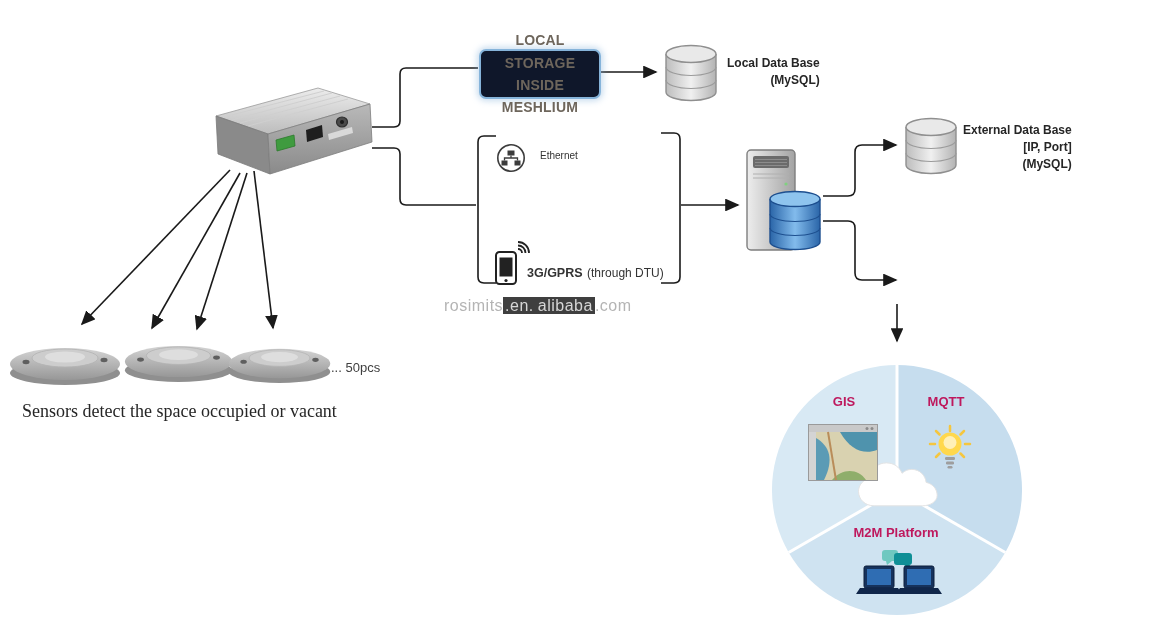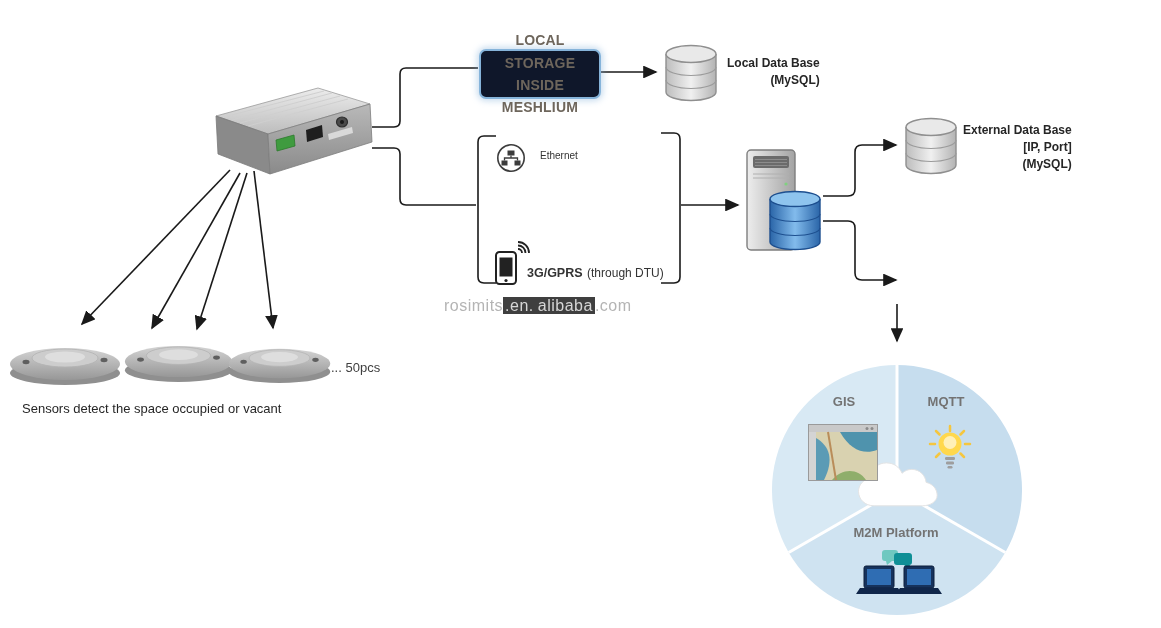--- a/index.html
+++ b/index.html
@@ -10,27 +10,27 @@
   .storage-box{
     left:479px;top:49px;width:118px;height:46px;
     border:2px solid #86b4da;border-radius:7px;background:#0f172a;
     box-shadow:0 0 6px 2px rgba(120,170,215,.40);
     display:flex;flex-direction:column;align-items:center;justify-content:center;
     font-weight:bold;font-size:14px;color:#6e665c;text-align:center;line-height:1.6;letter-spacing:.2px;
   }
   .eth-label{font-size:10px;color:#333;}
   .cell-label{font-size:12.5px;color:#333;font-weight:bold;}
   .cell-note{font-size:12px;color:#333;font-weight:normal;}
-  .caption{font-size:13px;color:#262626;}
+  .caption{font-size:18px;color:#262626;font-family:Liberation Serif, serif;}
   .pcs{font-size:13px;color:#404040;}
   .watermark{font-size:16px;color:#b4b4b4;letter-spacing:.5px;white-space:nowrap;text-align:center;}
   .wm-boxed{background:#3f3f3f;color:#d6d6d6;padding:0 2px;}
   .cloud-text{width:132px;text-align:center;font-weight:bold;color:#1c5c84;font-size:13px;line-height:1.45;}
   .cloud-text sup{font-size:9px;}
-  .sector-label{position:absolute;font-weight:bold;font-size:13px;color:#737373;text-align:center;}
+  .sector-label{position:absolute;font-weight:bold;font-size:13px;color:#be185d;text-align:center;}
 </style>
 </head>
 <body>
 
 <div class="canvas">
 
   <svg class="connectors" width="1161" height="628" viewBox="0 0 1161 628">
     <defs>
       <marker id="arrowhead" markerWidth="9" markerHeight="8" refX="8" refY="4" orient="auto">
         <path d="M0,0 L9,4 L0,8 Z" fill="#1a1a1a"></path>

